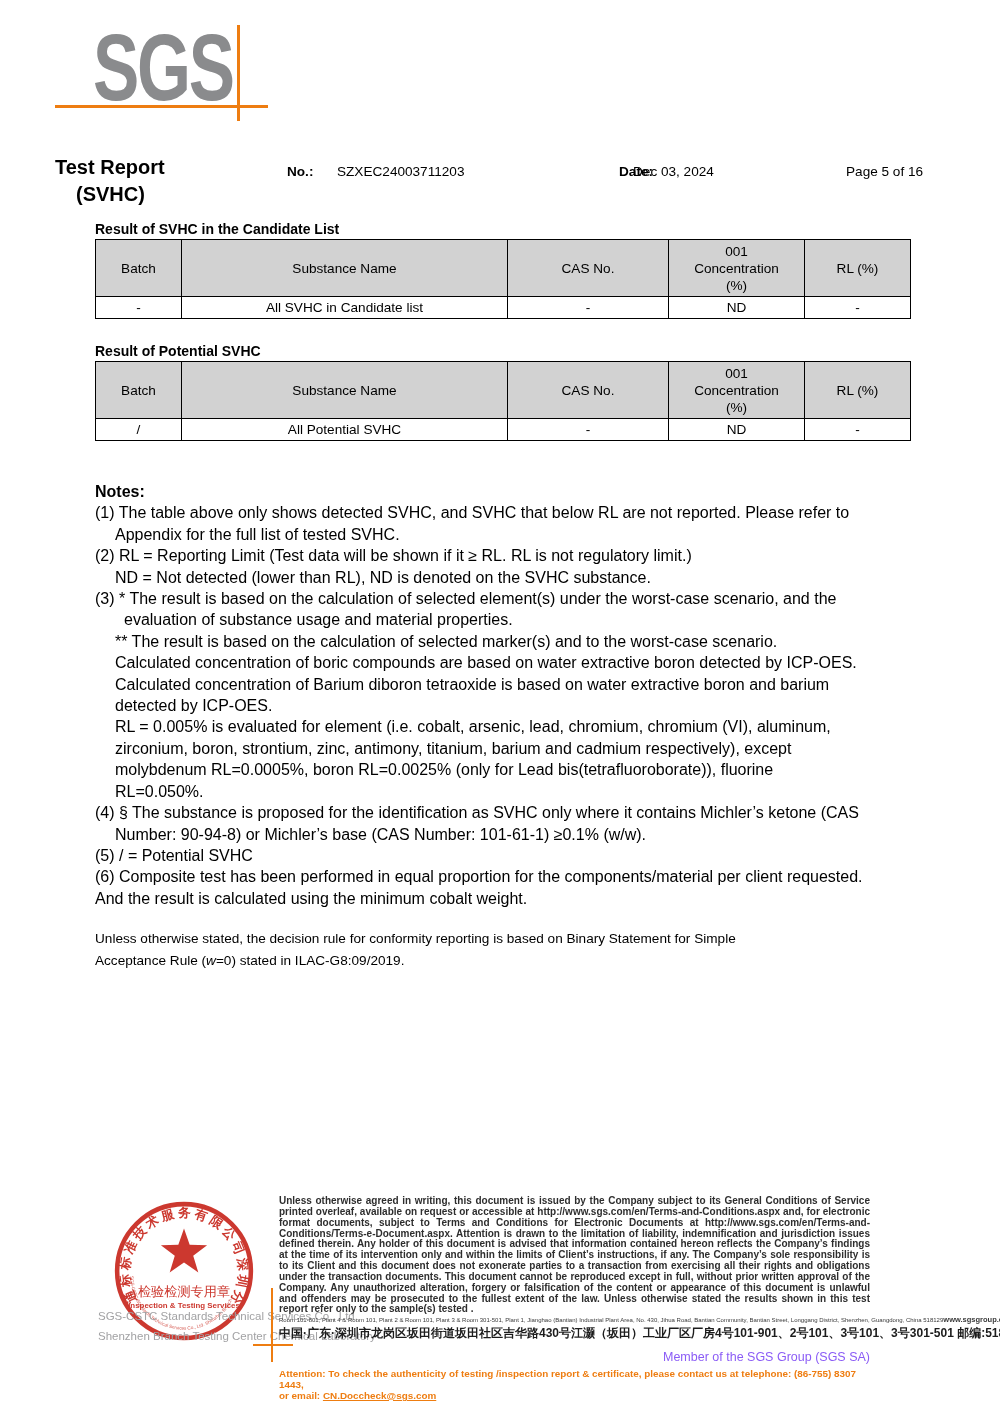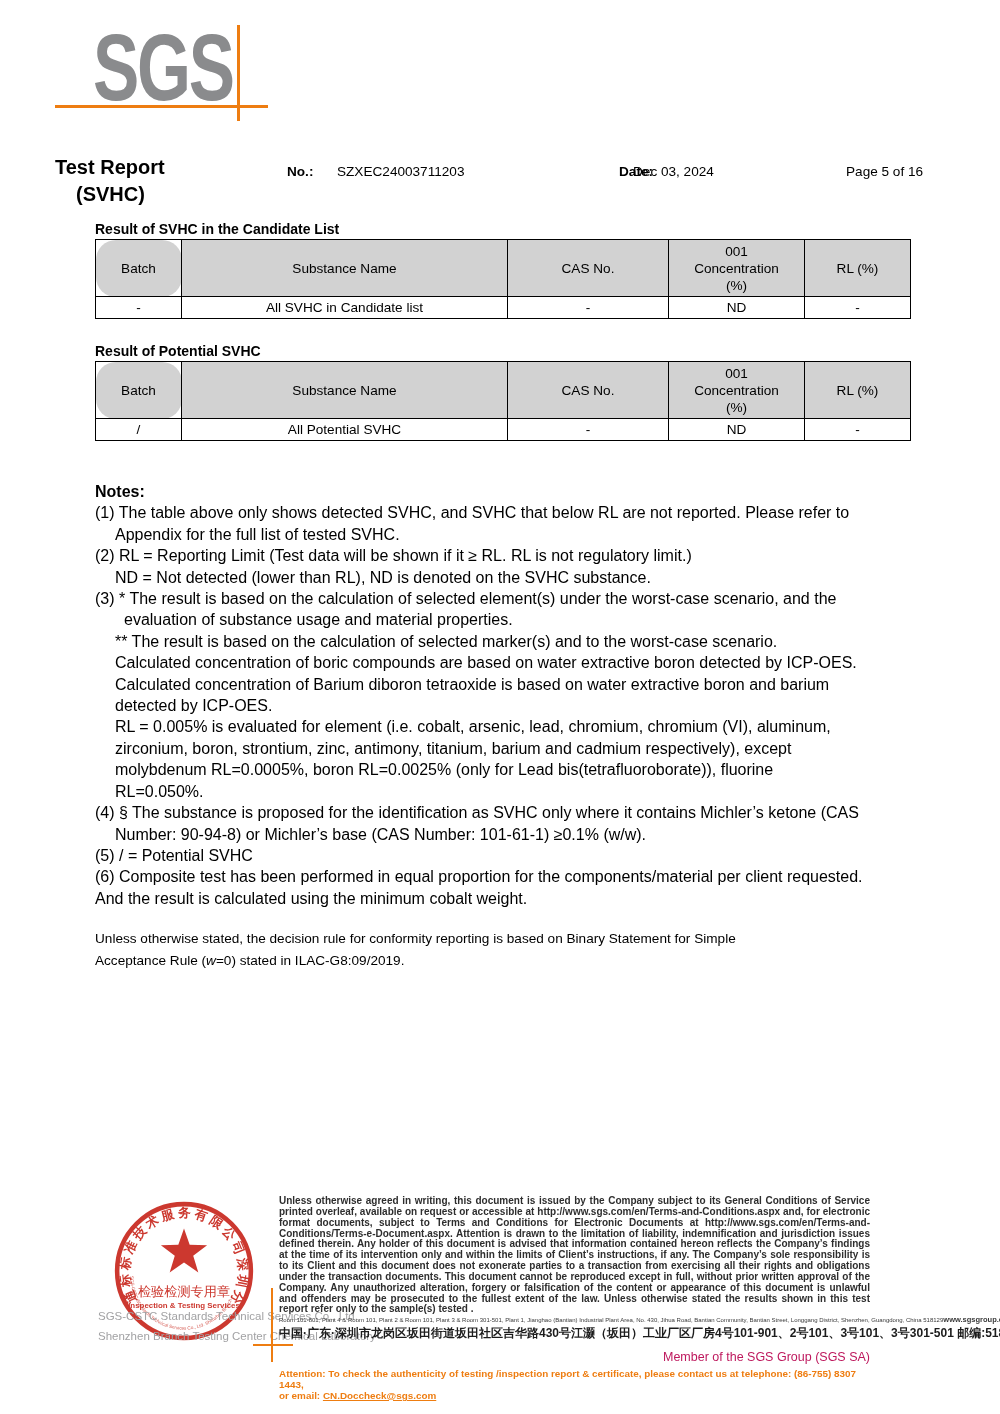--- a/index.html
+++ b/index.html
@@ -23,21 +23,21 @@
 
   
   .sec-title{position:absolute;left:95px;font-size:14px;font-weight:bold;}
   .sec1-title{top:221px;} .sec2-title{top:343px;}
   .table-host{position:absolute;left:95px;}
   .table1{top:239px;} .table2{top:361px;}
   .rtable{table-layout:fixed;width:810px;border-collapse:collapse;font-size:13.6px;}
   .rtable th,.rtable td{border:1.5px solid #000;text-align:center;vertical-align:middle;padding:0;}
   .rtable th{background:#d2d2d2;font-weight:normal;height:56px;white-space:pre-line;line-height:17px;margin-top:8px;}
   .rtable td{height:21px;}
-  .rtable th:nth-child(1),.rtable td:nth-child(1){width:85px;border-radius:20px;}
+  .rtable th:nth-child(1),.rtable td:nth-child(1){width:85px;}
   .rtable th:nth-child(2),.rtable td:nth-child(2){width:325px;}
   .rtable th:nth-child(3),.rtable td:nth-child(3){width:160px;}
   .rtable th:nth-child(4),.rtable td:nth-child(4){width:135px;}
   .rtable th:nth-child(5),.rtable td:nth-child(5){width:105px;}
 
   
   .notes{position:absolute;left:95px;top:481px;width:818px;font-size:16px;line-height:21.4px;}
   .notes-heading{font-weight:bold;}
   .note-line.i1{padding-left:20px;}
   .note-line.i2{padding-left:29px;}
@@ -58,21 +58,21 @@
   .attention{position:absolute;left:279px;top:1368px;width:600px;font-size:9.9px;line-height:11px;
              font-weight:bold;color:#ee7d11;}
   .attention .email{text-decoration:underline;}
   .addr-en{position:absolute;left:279px;top:1315px;width:591px;display:flex;align-items:baseline;
            font-size:6px;color:#3a3a3a;white-space:nowrap;}
   .addr-en .site{margin-left:auto;font-size:7.5px;font-weight:bold;}
   .addr-cn{position:absolute;left:279px;top:1325px;width:591px;display:flex;align-items:flex-end;
            font-size:12px;font-weight:bold;color:#1c1c1c;white-space:nowrap;}
   .addr-cn .phone{margin-left:auto;padding-left:16px;}
   .addr-cn .mail{padding-left:10px;}
-  .member{position:absolute;left:663px;top:1350px;font-size:12.5px;color:#be185d;}
+  .member{position:absolute;left:663px;top:1350px;font-size:12.5px;color:#8b5cf6;}
 </style>
 </head>
 <body>
 
 <div class="page">
 
   <div class="logo-text">SGS</div>
   <div class="logo-hline"></div>
   <div class="logo-vline"></div>
 

